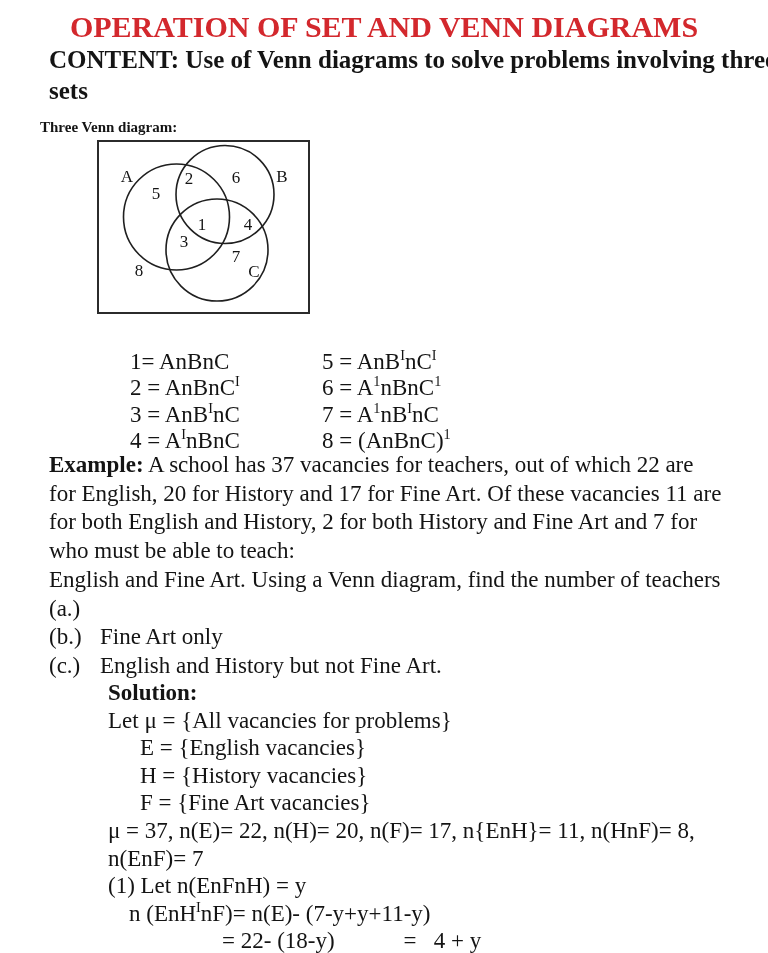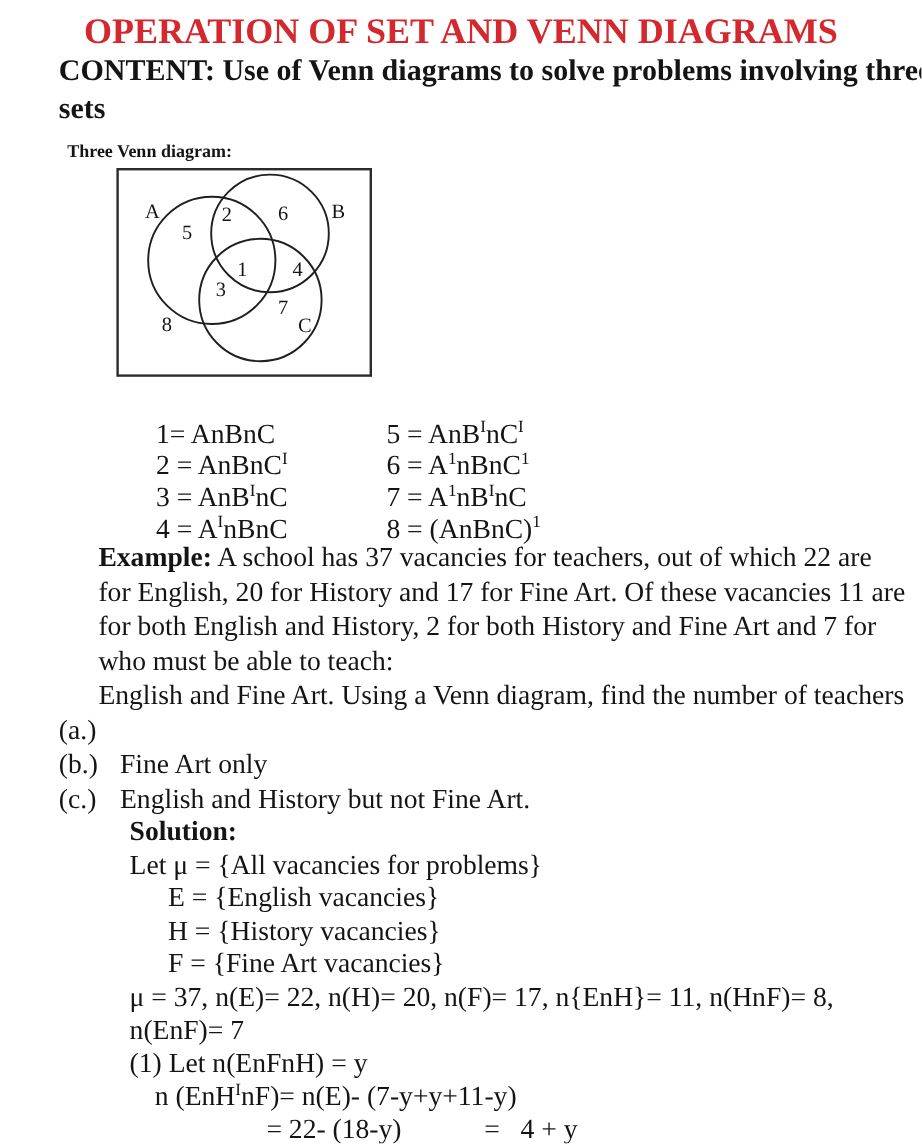--- a/index.html
+++ b/index.html
@@ -11,21 +11,21 @@
     position:absolute;top:10px;left:0;width:768px;margin:0;
     text-align:center;font-size:30px;font-weight:700;color:#d3282d;
     white-space:nowrap;
   }
   .subtitle{
     position:absolute;top:44px;left:49px;width:715px;
     font-size:25px;font-weight:700;line-height:31px;
   }
   .subtitle div{white-space:nowrap;}
   .diagram-label{
-    position:absolute;top:119px;left:56px;
+    position:absolute;top:119px;left:40px;
     font-size:15px;font-weight:700;white-space:nowrap;
   }
   .venn-box{
     position:absolute;top:140px;left:97px;width:209px;height:170px;
     border:2px solid #2b2b2b;background:#fff;
   }
   .venn-box svg{display:block;}
   .venn-box text{
     font-family:"Liberation Serif",serif;font-size:17px;fill:#141414;
   }
@@ -33,21 +33,21 @@
     position:absolute;top:349px;left:130px;
     font-size:23px;line-height:26.3px;
   }
   .legend-row{display:flex;}
   .legend-left{width:192px;white-space:nowrap;}
   .legend-right{white-space:nowrap;}
   .example{
     position:absolute;top:451px;left:49px;width:712px;
     font-size:23px;line-height:28.7px;
   }
-  .ex-line{white-space:nowrap;margin-left:33px;}
+  .ex-line{white-space:nowrap;}
   .bold{font-weight:700;}
   .example-item{display:flex;white-space:nowrap;}
   .item-marker{flex:0 0 51px;}
   .solution{
     position:absolute;top:679px;left:108px;
     font-size:23px;line-height:27.6px;
   }
   .solution div{white-space:pre;}
   .sol-heading{font-weight:700;}
   .ind-sets{padding-left:32px;}

